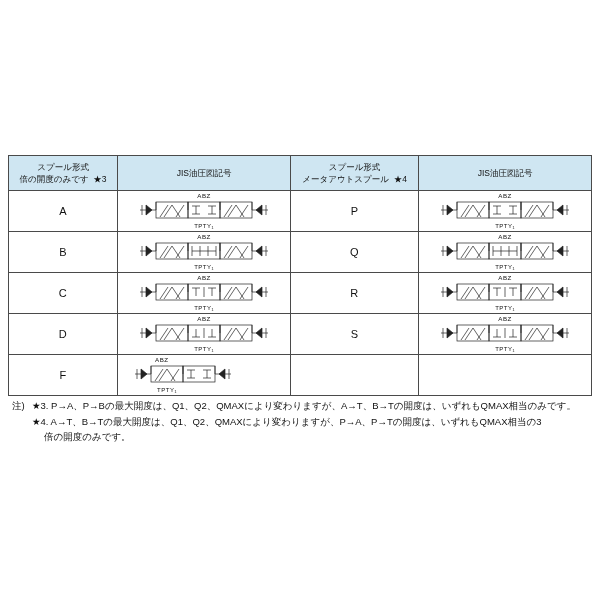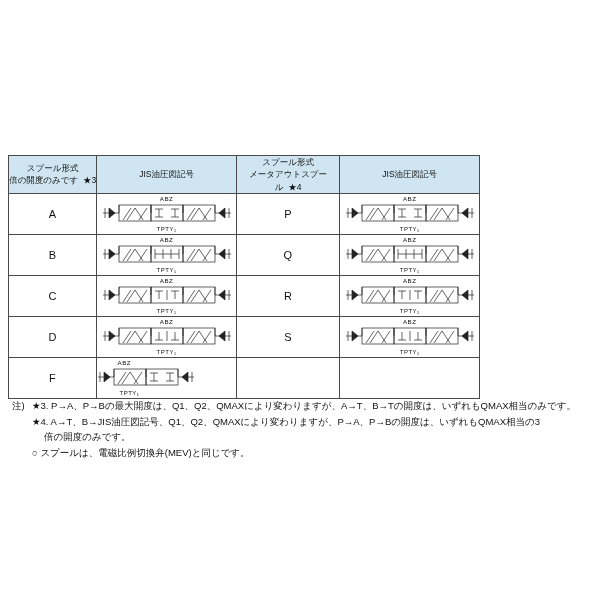--- a/index.html
+++ b/index.html
@@ -13,21 +13,21 @@
   }
   .sheet{
     position:absolute;
     left:0;top:0;width:600px;height:600px;
     background:#fff;
   }
   table.spool{
     position:absolute;
     left:8px;
     top:155px;
-    width:472px;
+    width:584px;
     border-collapse:collapse;
     table-layout:fixed;
   }
   table.spool td, table.spool th{
     border:1px solid #4a4a4a;
     padding:0;
     margin:0;
     text-align:center;
     vertical-align:middle;
     font-weight:normal;
@@ -336,27 +336,21 @@
     <div class="row">
       <div class="tag">注)</div>
       <div class="txt">
         <span>★3.</span>
         <span>P→A、P→Bの最大開度は、Q1、Q2、QMAXにより変わりますが、A→T、B→Tの開度は、いずれもQMAX相当のみです。</span>
       </div>
     </div>
     <div class="row indent">
       <div class="txt">
         <span>★4.</span>
-        <span>A→T、B→JIS油圧図記号、Q1、Q2、QMAXにより変わりますが、P→A、P→Bの開度は、いずれもQMAX相当の3</span>
+        <span>A→T、B→Tの最大開度は、Q1、Q2、QMAXにより変わりますが、P→A、P→Tの開度は、いずれもQMAX相当の3</span>
       </div>
     </div>
     <div class="row sub">
       <div class="txt">倍の開度のみです。</div>
     </div>
-    <div class="row indent">
-      <div class="txt">
-        <span>○</span>
-        <span>スプールは、電磁比例切換弁(MEV)と同じです。</span>
-      </div>
-    </div>
   </div>
 
 </div>
 
 </body></html>

